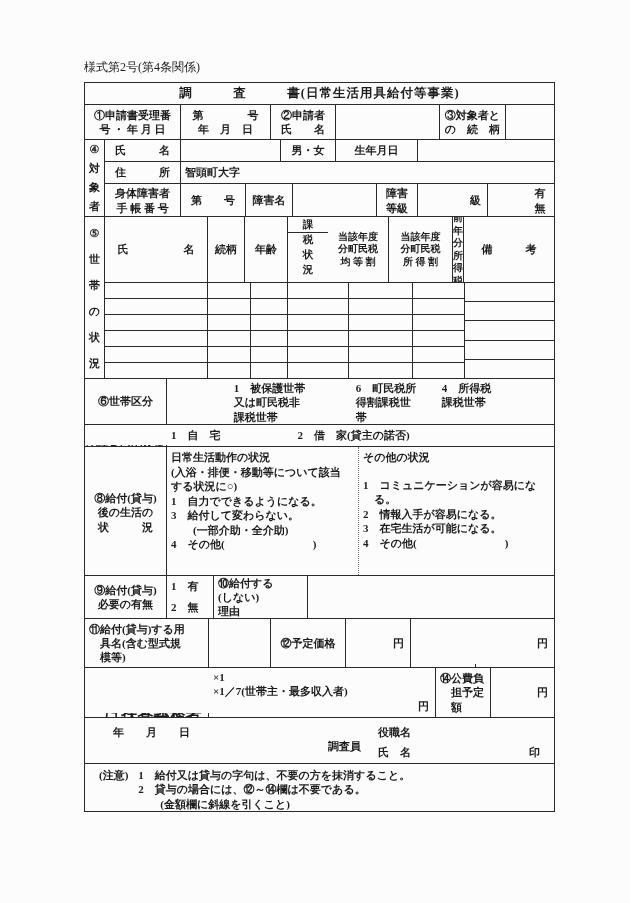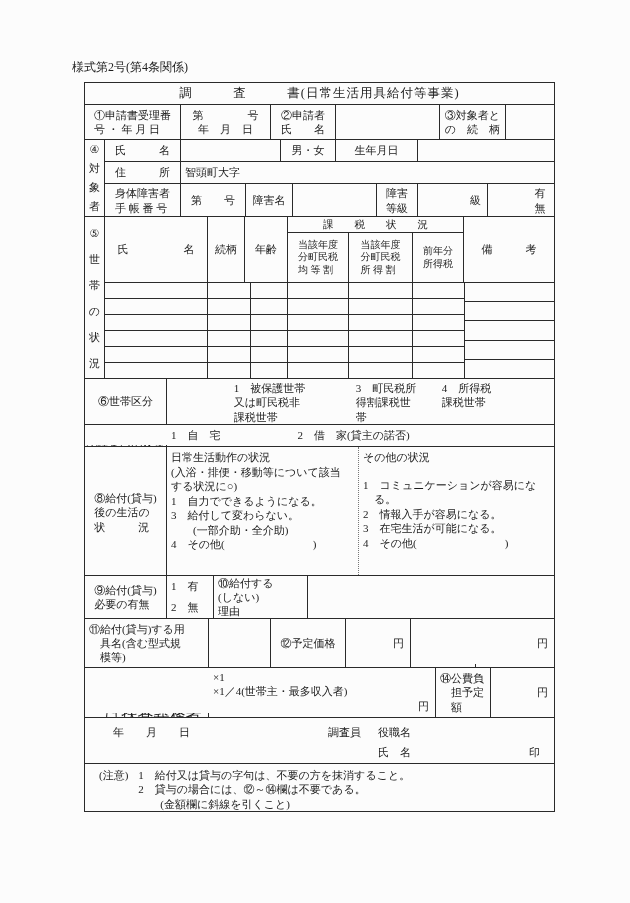--- a/index.html
+++ b/index.html
@@ -3,47 +3,47 @@
 <meta charset="utf-8">
 <style>
   html,body{margin:0;padding:0;}
   body{
     width:630px;height:903px;background:#fcfcfc;color:#1c1c1c;
     font-family:"Liberation Serif","DejaVu Serif",serif;
     font-size:11px;line-height:1.3;
     position:relative;
   }
   .pre{white-space:pre-wrap;}
-  .form-code{position:absolute;left:72px;top:60px;font-size:12px;}
+  .form-code{position:absolute;left:84px;top:60px;font-size:12px;}
   .ft{
     position:absolute;left:84px;top:82px;width:471px;
     border:1px solid #2a2a2a;box-sizing:border-box;
-    display:flex;flex-direction:column;background:#fcfcfc;
+    display:flex;flex-direction:column;background:#fcfcfc;font-weight:bold;
   }
   .band{display:flex;border-bottom:1px solid #2a2a2a;box-sizing:border-box;flex-shrink:0;}
   .band:last-child{border-bottom:none;}
   .c{box-sizing:border-box;border-right:1px solid #2a2a2a;flex-shrink:0;overflow:hidden;
      display:flex;flex-direction:column;justify-content:center;}
   .c.last{border-right:none;flex:1;}
-  .cc{align-items:center;}
+  .cc{align-items:center;text-align:center;}
   .cl{align-items:flex-start;text-align:left;padding-left:4px;}
   .cr{align-items:flex-end;text-align:right;padding-right:6px;}
   .title-band{height:22px;justify-content:center;align-items:center;font-size:12.5px;letter-spacing:1px;}
   
   .b1{height:35px;}
   
   .b4{height:77px;}
   .side{width:20px;text-align:center;display:flex;flex-direction:column;justify-content:center;}
   .vstack{flex:1;display:flex;flex-direction:column;min-width:0;}
   .subrow{display:flex;border-bottom:1px solid #2a2a2a;box-sizing:border-box;flex-shrink:0;min-width:0;}
   .subrow:last-child{border-bottom:none;flex:1;}
   
   .b5{height:162px;}
   .h5head{height:66px;display:flex;border-bottom:1px solid #2a2a2a;box-sizing:border-box;flex-shrink:0;}
-  .taxgroup{width:176px;display:flex;flex-direction:column;border-right:1px solid #2a2a2a;box-sizing:border-box;}
+  .taxgroup{width:176px;display:flex;flex-direction:row;border-right:1px solid #2a2a2a;box-sizing:border-box;}
   .taxtitle{height:16px;border-bottom:1px solid #2a2a2a;box-sizing:border-box;text-align:center;font-size:10.5px;line-height:15px;}
   .taxcols{flex:1;display:flex;}
   .taxcols .c{font-size:10px;line-height:1.25;}
   .h5body{height:96px;display:flex;}
   .maingrid{width:359px;display:flex;flex-direction:column;}
   .erow{display:flex;height:16px;border-bottom:1px solid #2a2a2a;box-sizing:border-box;flex-shrink:0;}
   .erow:last-child{border-bottom:none;}
   .erow .c{height:100%;}
   .bikocol{flex:1;display:flex;flex-direction:column;border-left:1px solid #2a2a2a;box-sizing:border-box;}
   .brow{height:19.2px;border-bottom:1px solid #2a2a2a;box-sizing:border-box;flex-shrink:0;}
@@ -220,21 +220,21 @@
       </div>
     </div>
   </div>
 
   <div class="band b6">
     <div class="c cc" style="width:82px;">⑥世帯区分</div>
     <div class="c last cl optwrap">
       <span class="optcol" style="width:122px;">1　被保護世帯
 又は町民税非
 課税世帯</span>
-      <span class="optcol" style="width:86px;">3　町民税所
+      <span class="optcol" style="width:86px;">6　町民税所
 得割課税世
 帯</span>
       <span class="optcol">4　所得税
 課税世帯</span>
     </div>
   </div>
 
   <div class="band b7">
     <div class="c cc" style="width:82px;margin-top:20px;">⑦住まいの状況</div>
     <div class="c last cl pre">1　自　宅　　　　　　　2　借　家(貸主の諾否)</div>
@@ -288,32 +288,32 @@
 うべき額</div>
     <div class="c last cr">円</div>
   </div>
 
   <div class="band b13">
     <div class="c cl pre small" style="width:124px;">⑬給付を受ける者又
 　は扶養義務者が支払
 　うべき額</div>
     <div class="c cl formula" style="width:227px;">
       <div>×1</div>
-      <div>×1／4(世帯主・最多収入者)</div>
+      <div>×1／7(世帯主・最多収入者)</div>
       <div style="align-self:flex-end;padding-right:6px;">円</div>
     </div>
     <div class="c cl pre" style="width:55px;">⑭公費負
 　担予定
 　額</div>
     <div class="c last cr">円</div>
   </div>
 
   <div class="band bsig">
     <span style="left:28px;top:7px;" class="pre">年　　月　　日</span>
-    <span style="left:243px;top:7px;">調査員</span>
+    <span style="left:243px;top:21px;">調査員</span>
     <span style="left:293px;top:7px;">役職名</span>
     <span style="left:293px;top:27px;">氏　名</span>
     <span style="left:444px;top:27px;">印</span>
   </div>
 
   <div class="band bnotes">
     <div class="noteslabel">(注意)</div>
     <div class="notesitems">
       <div class="pre">1　給付又は貸与の字句は、不要の方を抹消すること。</div>
       <div class="pre">2　貸与の場合には、⑫～⑭欄は不要である。</div>

